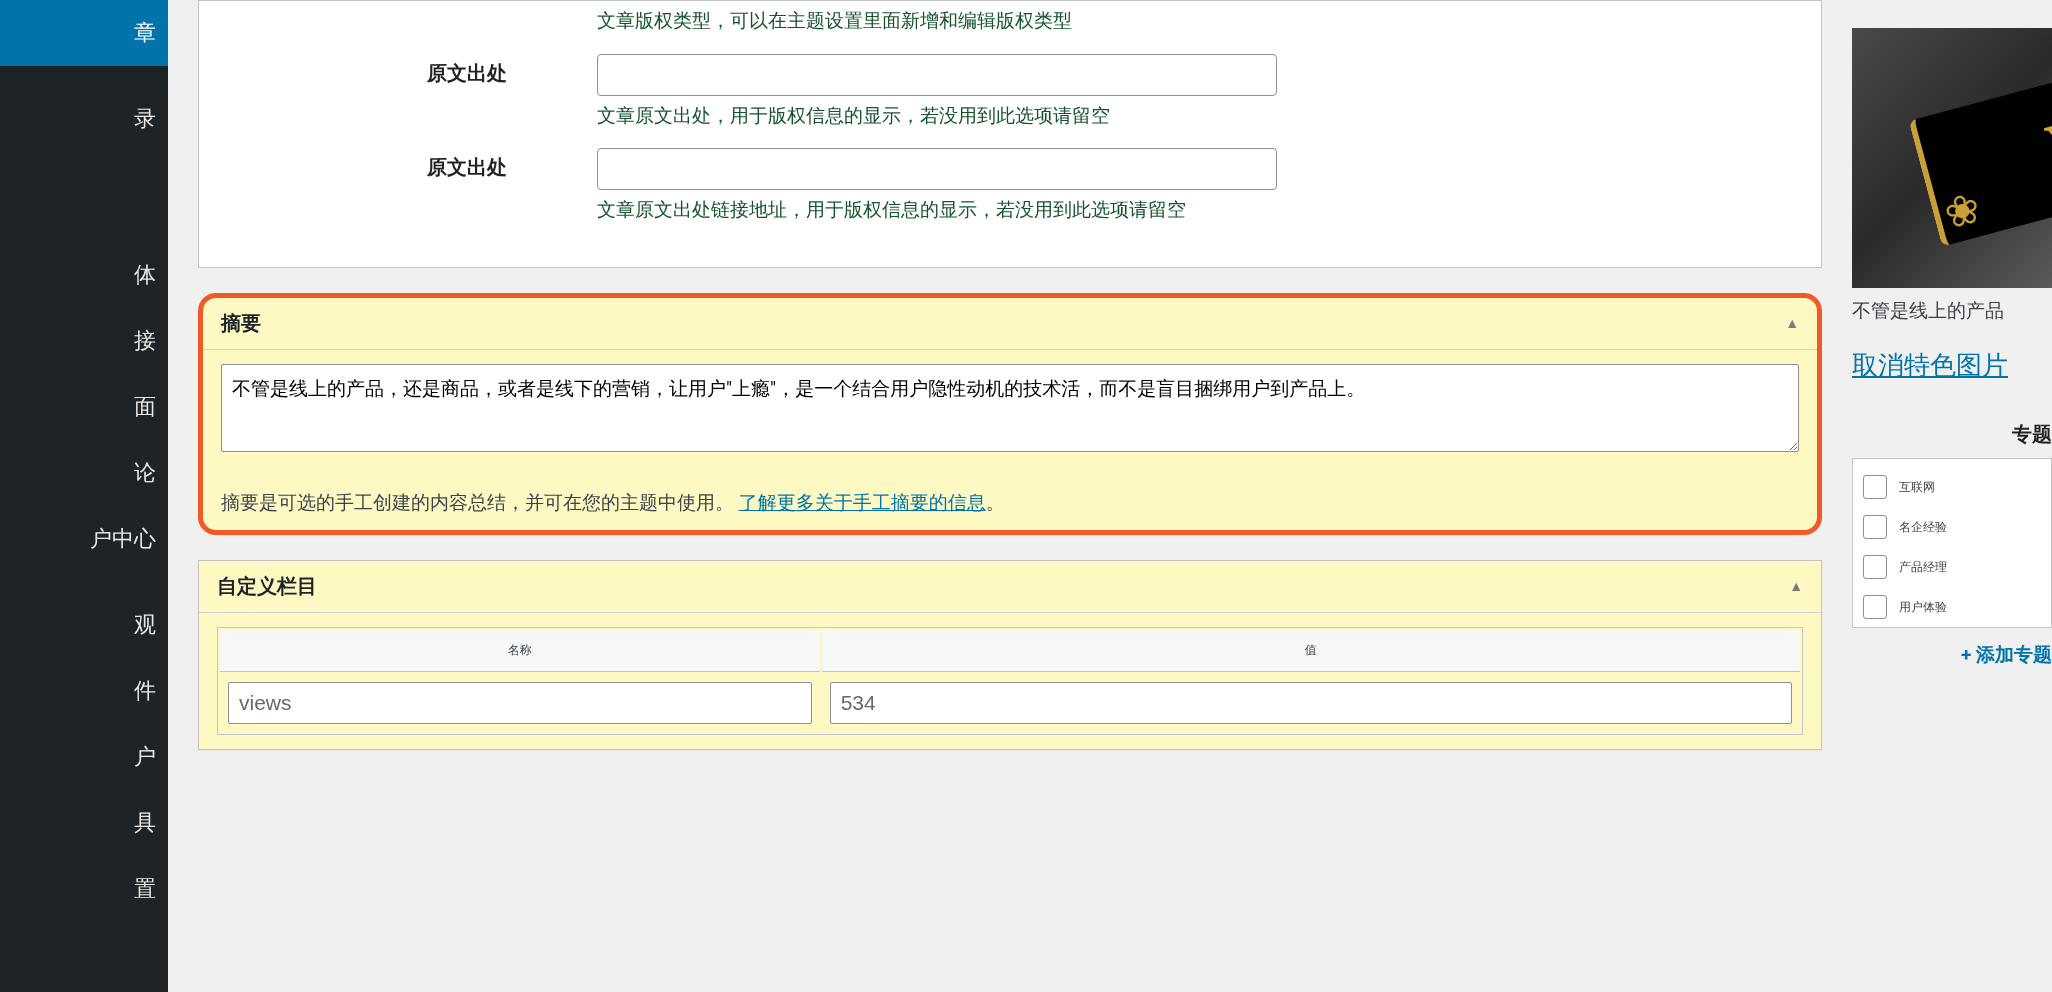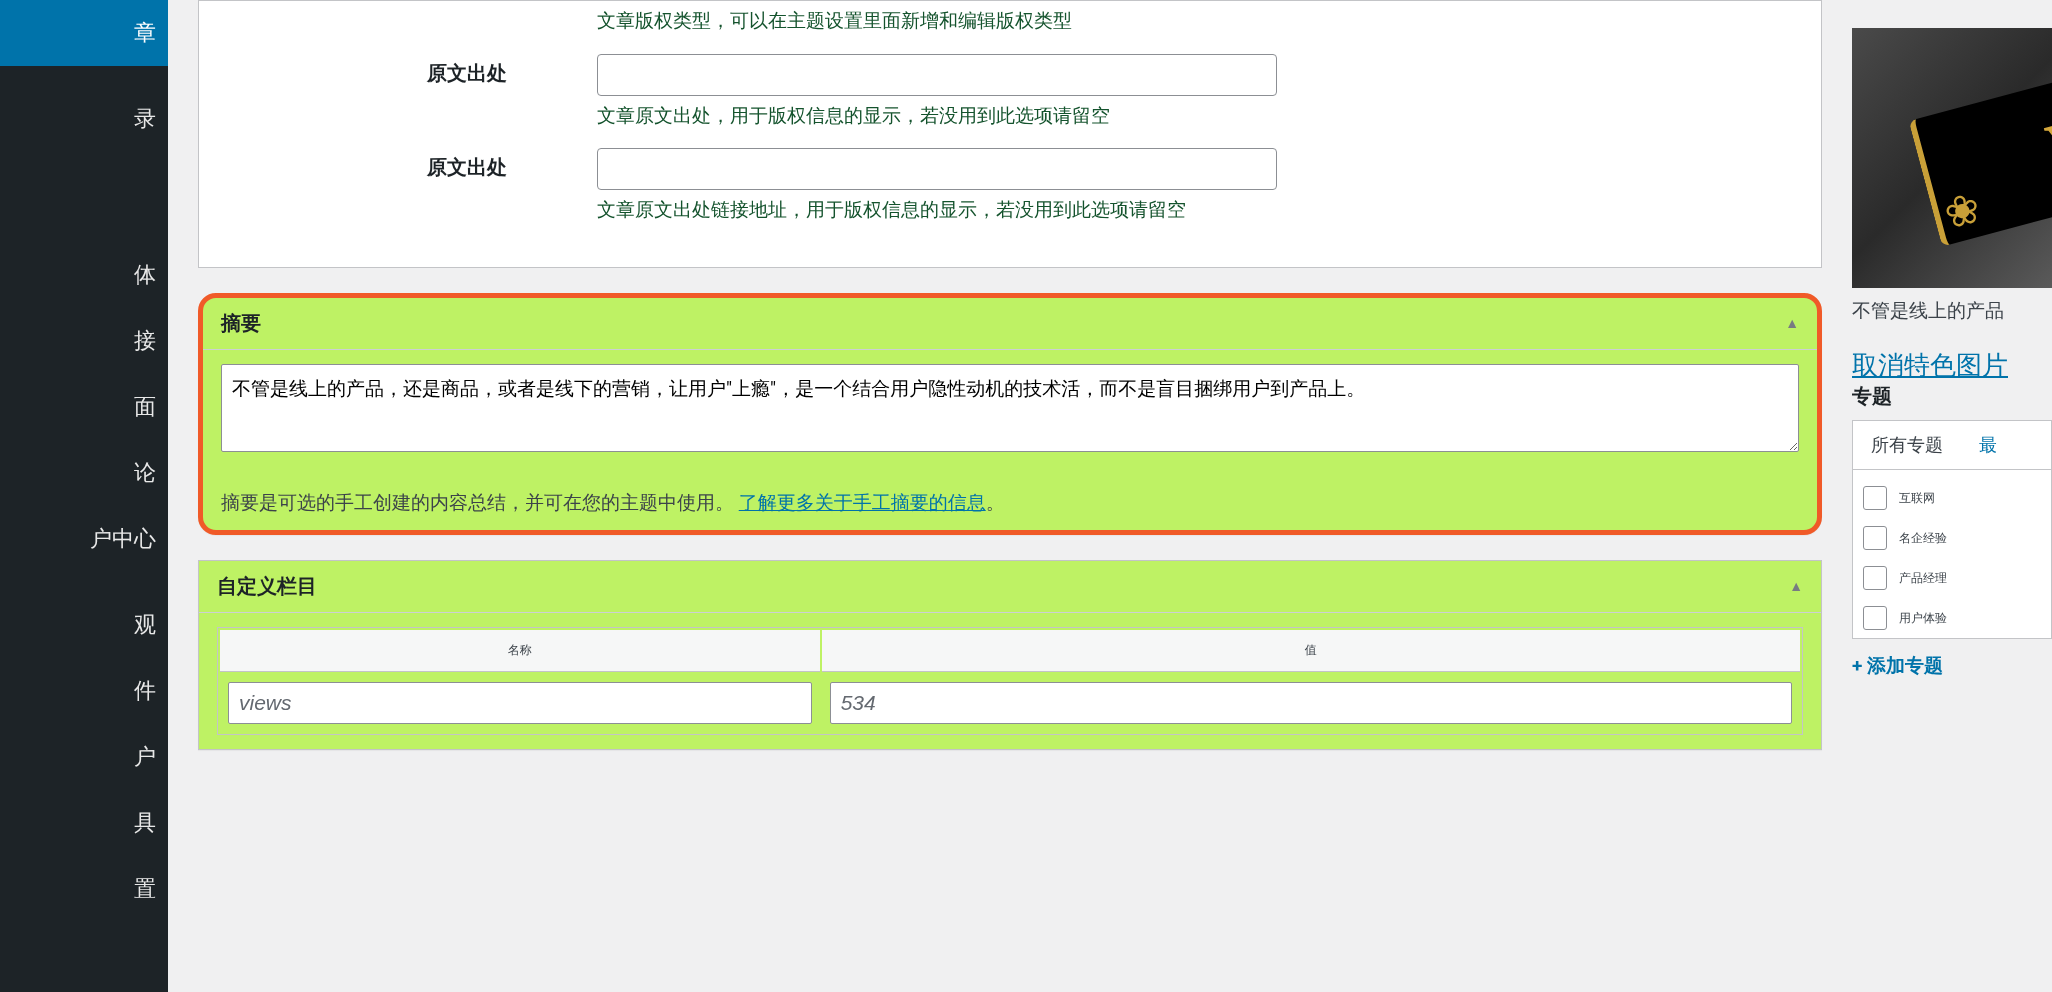--- a/index.html
+++ b/index.html
@@ -36,21 +36,21 @@
       flex: 1;
       padding: 0 30px;
       overflow: hidden;
     }
     .right-col {
       width: 200px;
       flex-shrink: 0;
       padding-right: 0;
     }
     .postbox {
-      background: #bef264;
+      background: #fef9c3;
       border: 1px solid #c3c4c7;
       margin-bottom: 25px;
       box-shadow: 0 1px 1px rgba(0,0,0,.04);
     }
     .postbox-header {
       display: flex;
       align-items: center;
       justify-content: space-between;
       border-bottom: 1px solid #ccd0d4;
       padding: 12px 18px;
@@ -142,21 +142,20 @@
     }
     .cf-input {
       width: 100%;
       height: 42px;
       border: 1px solid #8c8f94;
       border-radius: 2px;
       padding: 4px 10px;
       font-size: 21px;
       color: #646970;
       background: #fff;
-      font-style: italic;
     }
     .featured-image {
       width: 200px;
       height: 260px;
       background: linear-gradient(135deg, #4a4a4a 0%, #2a2a2a 50%, #5a5a5a 100%);
       position: relative;
       overflow: hidden;
       cursor: pointer;
       margin-top: 28px;
     }
@@ -196,20 +195,22 @@
     }
     .remove-featured {
       color: #0073aa;
       text-decoration: underline;
       font-size: 26px;
       margin-top: 24px;
       display: inline-block;
       cursor: pointer;
     }
     .topics-box {
+      margin-top: 38px;
+      text-align: right;
     }
     .topics-header {
       font-size: 20px;
       font-weight: bold;
       color: #1d2327;
       padding-bottom: 10px;
     }
     .topics-tabs {
       display: flex;
       border-bottom: 1px solid #ccd0d4;
@@ -349,24 +350,20 @@
       <div class="vip-card">
         <span class="ornament">❀</span>
         <span class="vip-text">V</span>
       </div>
     </div>
     <div class="right-text">不管是线上的产品</div>
     <a class="remove-featured">取消特色图片</a>
 
     <div class="topics-box">
       <div class="topics-header">专题</div>
-      <div class="topics-tabs">
-        <div class="topic-tab">所有专题</div>
-        <div class="topic-tab secondary">最</div>
-      </div>
       <div class="topics-list">
         <div class="topic-item">
           <span class="topic-checkbox"></span>
           <span>互联网</span>
         </div>
         <div class="topic-item">
           <span class="topic-checkbox"></span>
           <span>名企经验</span>
         </div>
         <div class="topic-item">

